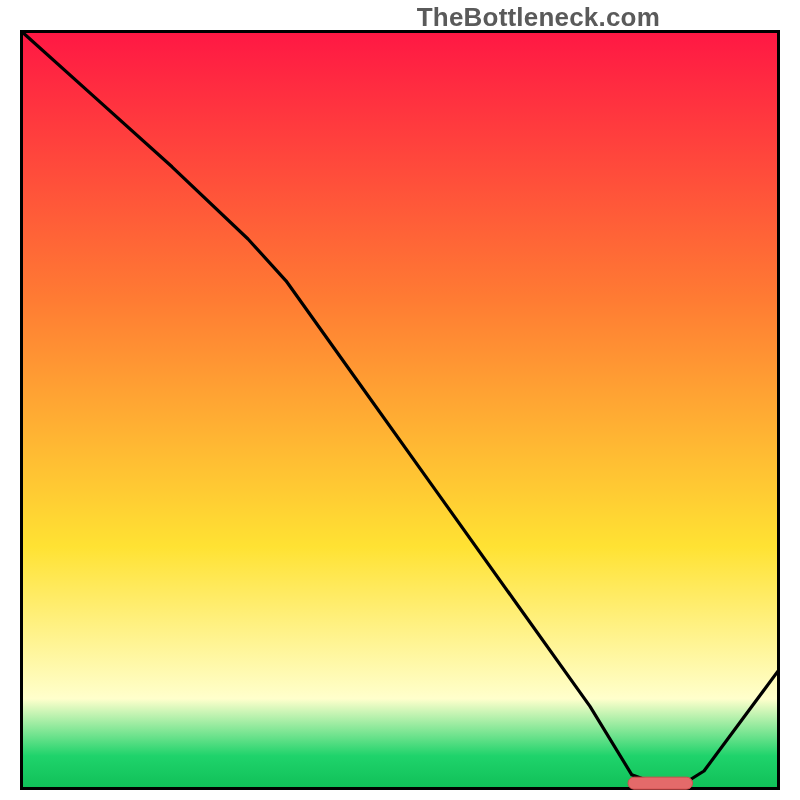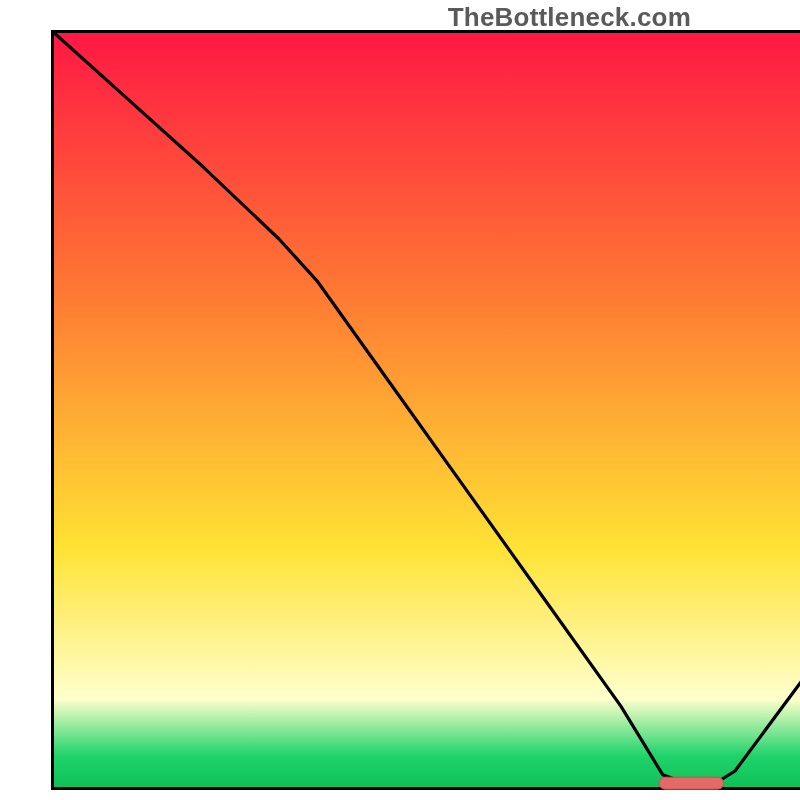--- a/index.html
+++ b/index.html
@@ -8,21 +8,20 @@
     width: 800px;
     height: 800px;
     overflow: hidden;
     background: #ffffff;
     font-family: Arial, Helvetica, sans-serif;
   }
   .root {
     position: relative;
     width: 672px;
     height: 800px;
-    margin-left: 31px;
   }
   .watermark {
     position: absolute;
     top: 2px;
     right: 12px;
     font-size: 26px;
     font-weight: 600;
     color: #5a5a5a;
     letter-spacing: 0.2px;
   }

